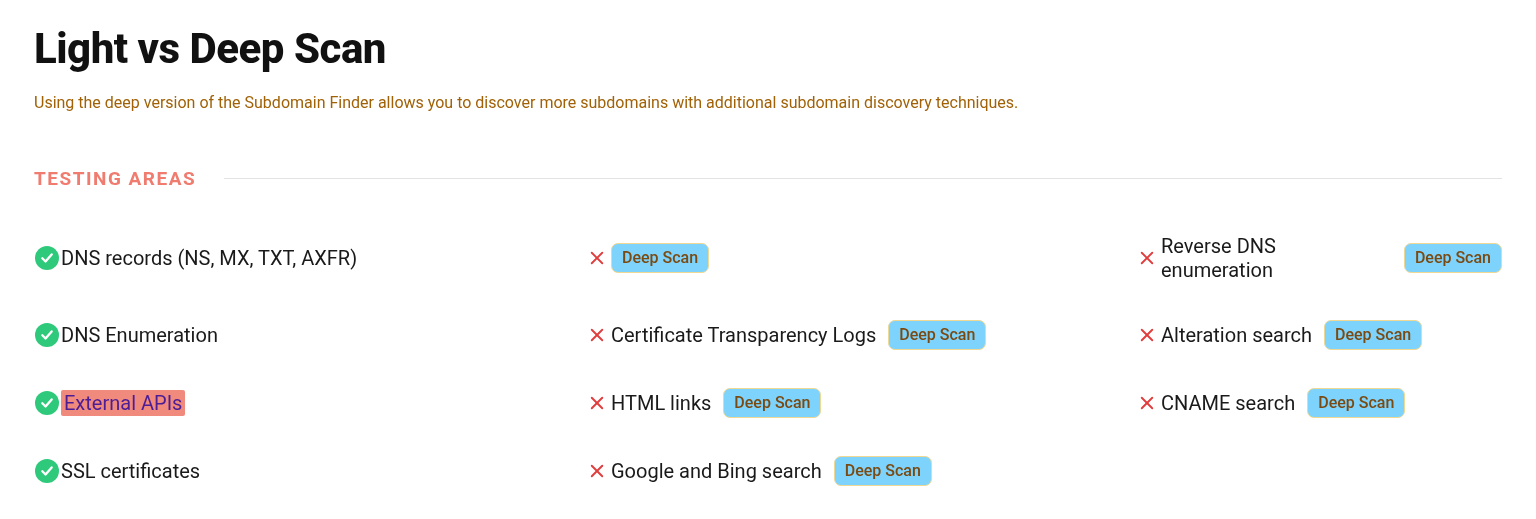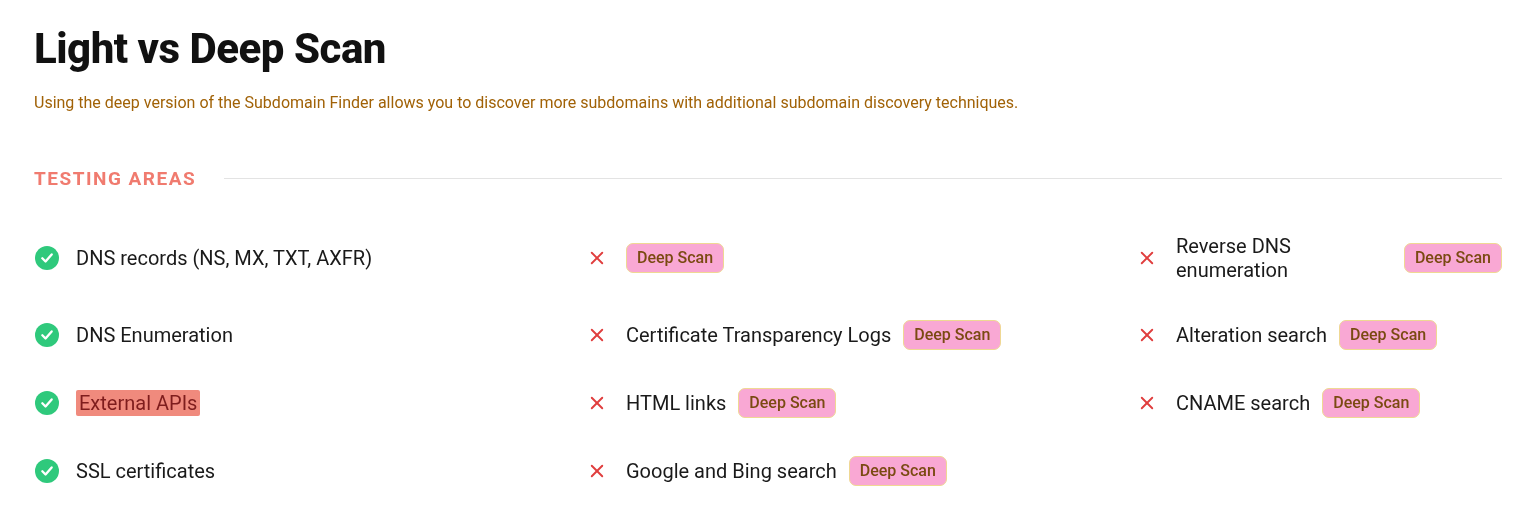--- a/index.html
+++ b/index.html
@@ -51,21 +51,21 @@
       display: grid;
       grid-template-columns: 550px 550px auto;
       column-gap: 0px;
       row-gap: 38px;
       align-items: center;
     }
 
     .area-item {
       display: flex;
       align-items: center;
-      gap: 16px;
+      gap: 1px;
       font-size: 20px;
       color: #1a1a1a;
     }
 
     .icon-slot {
       width: 26px;
       height: 26px;
       display: inline-flex;
       align-items: center;
       justify-content: center;
@@ -86,33 +86,33 @@
     .x-mark svg { width: 18px; height: 18px; }
 
     .label-wrap {
       display: inline-flex;
       align-items: center;
       gap: 12px;
     }
 
     .highlighted {
       background: #f08a7d;
-      color: #7f1d1d;
+      color: #4c1d95;
       padding: 1px 3px;
       border-radius: 2px;
     }
 
     .badge {
       display: inline-block;
       font-size: 16px;
       line-height: 1;
       padding: 6px 10px;
       border-radius: 7px;
       border: 1px solid #efd893;
-      background: #f9a8d4;
+      background: #7dd3fc;
       color: #7a4a12;
       font-weight: 500;
       white-space: nowrap;
     }
 
     
     .r1 { grid-row: 1; } .r2 { grid-row: 2; } .r3 { grid-row: 3; } .r4 { grid-row: 4; }
     .c1 { grid-column: 1; } .c2 { grid-column: 2; } .c3 { grid-column: 3; }
   </style>
 </head>

